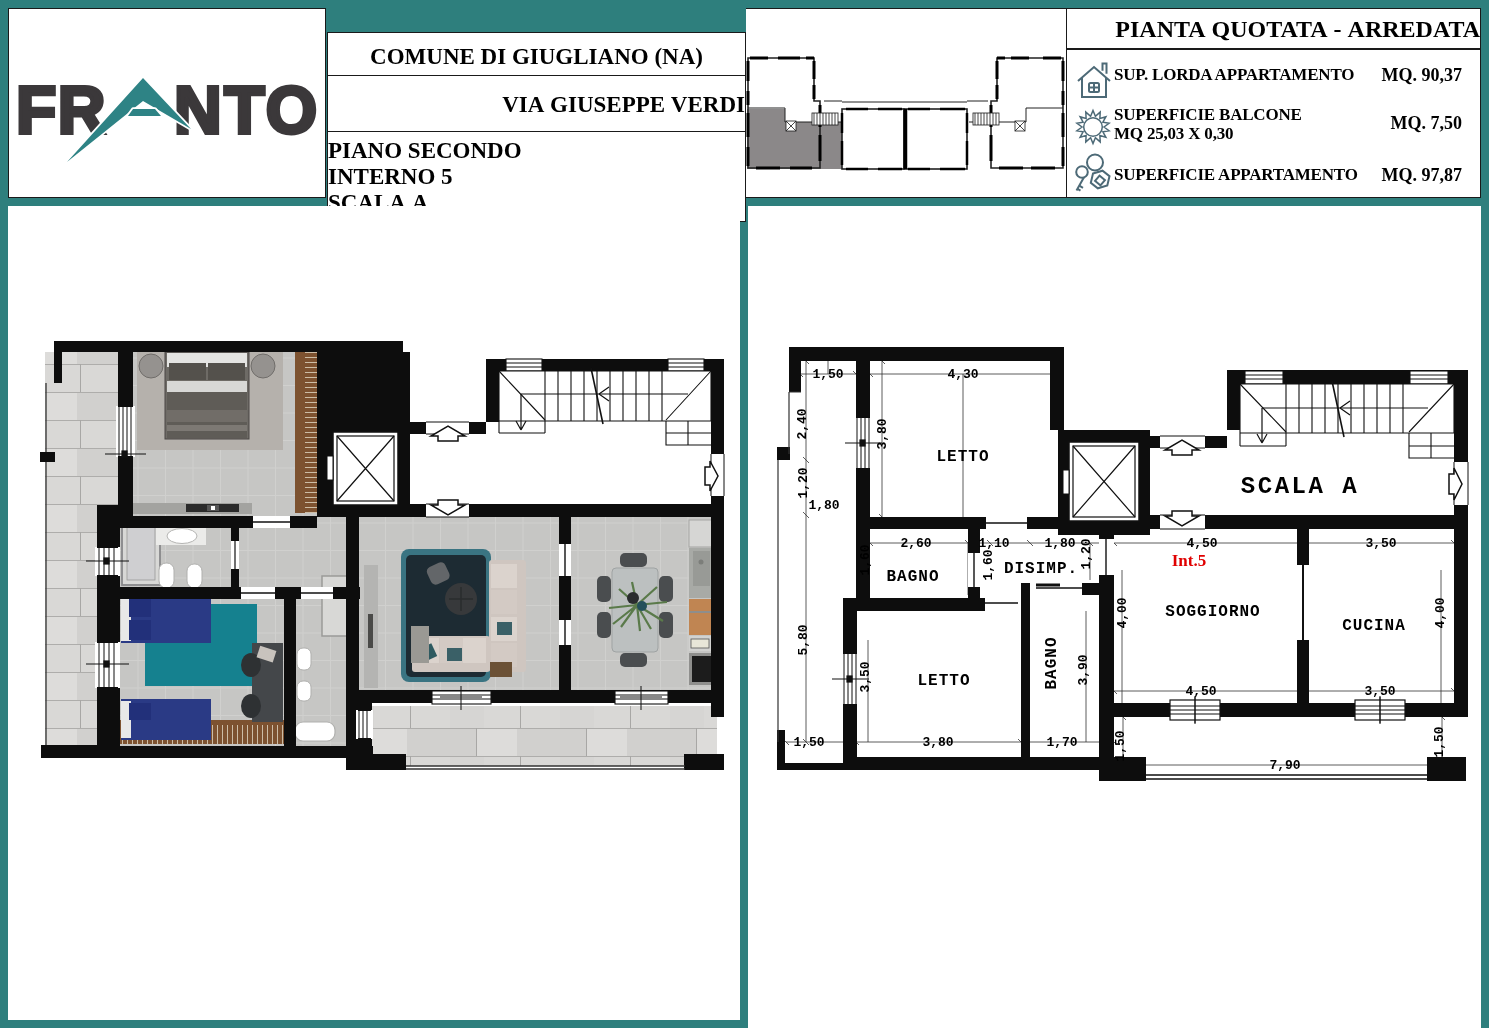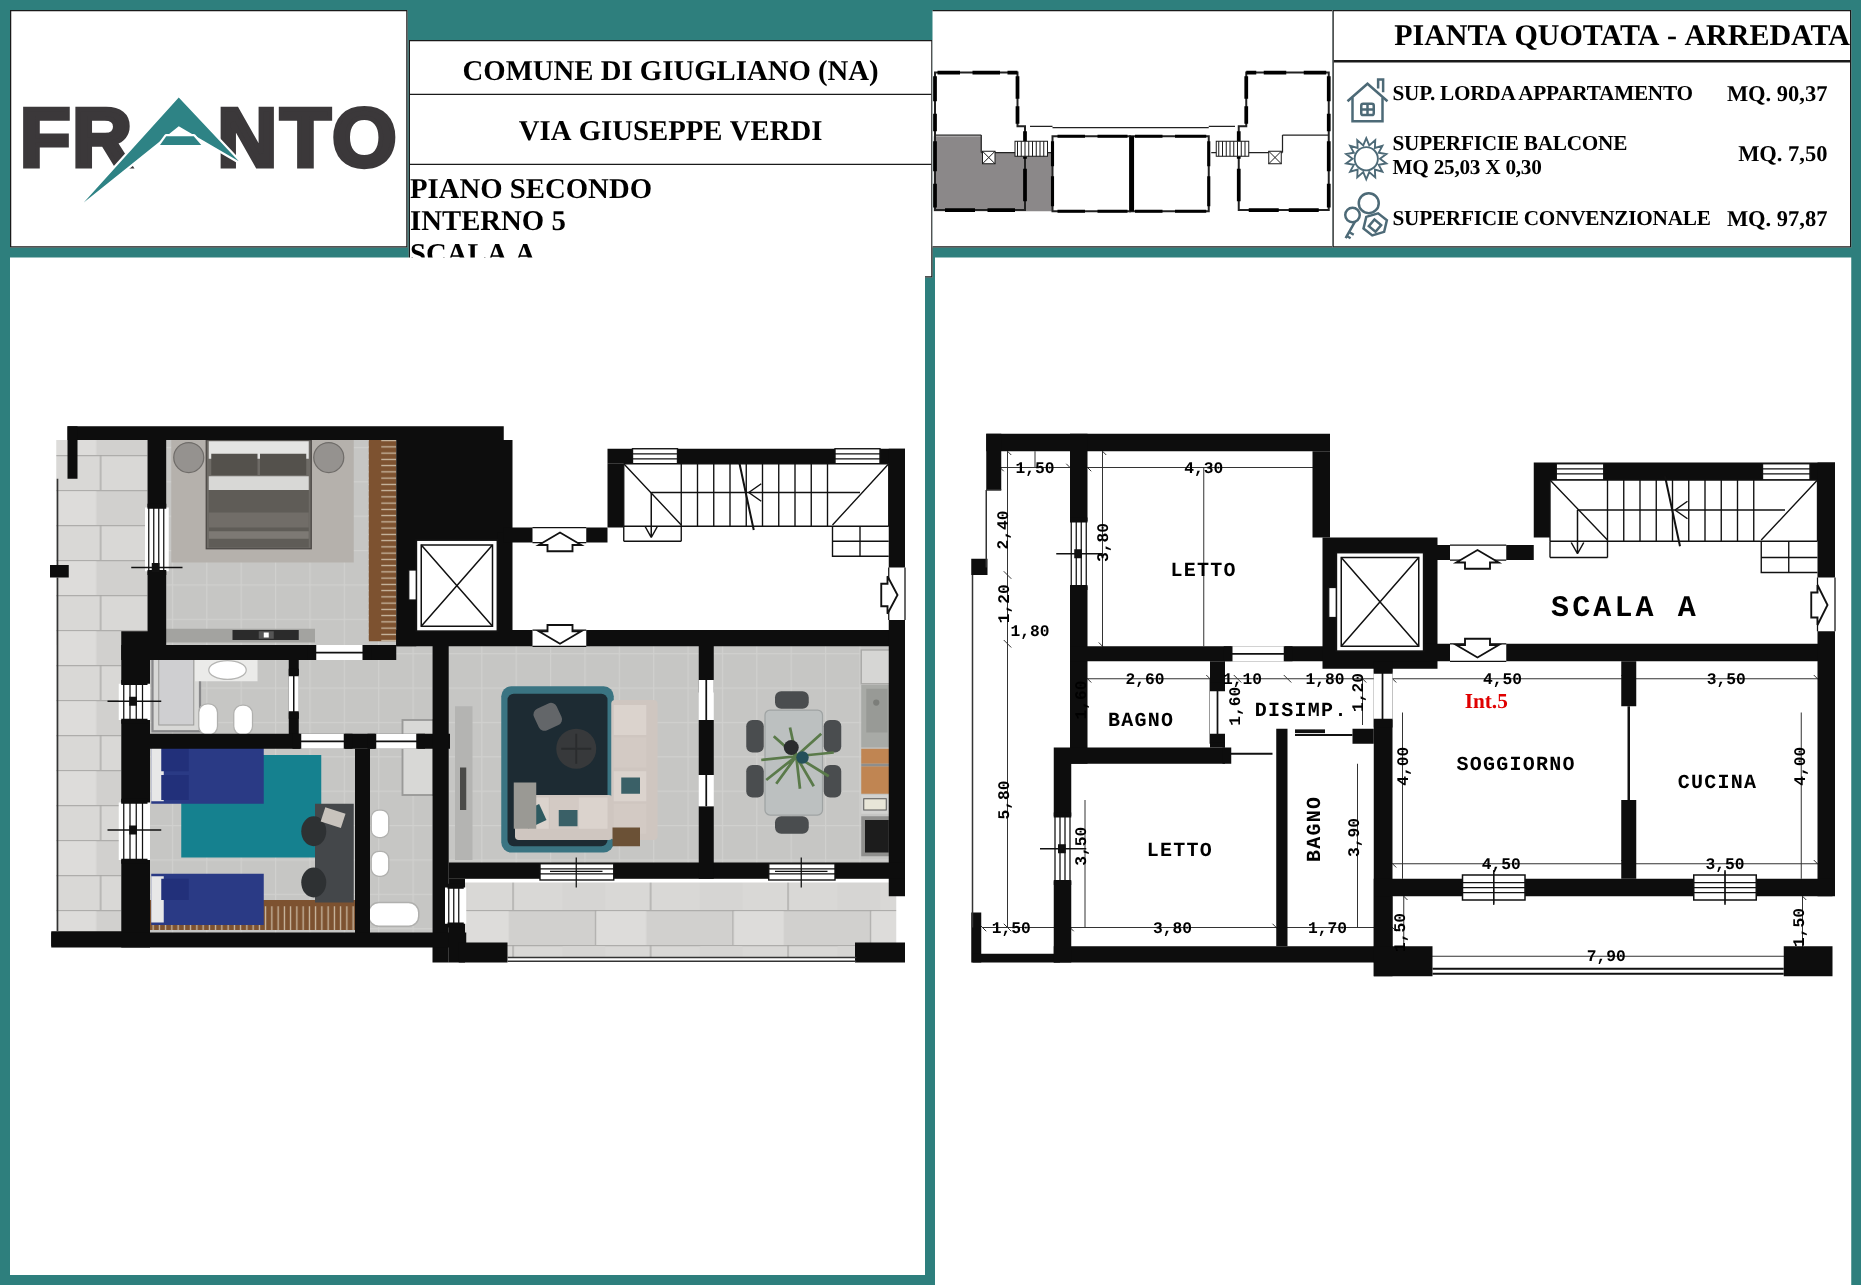--- a/index.html
+++ b/index.html
@@ -22,21 +22,21 @@
       <polygon points="142,77 190,128 142,100 66,161"></polygon>
       <polygon points="132,108 154,108 160,115 127,115"></polygon>
     </g>
   </svg>
 </div>
 
 <div class="panel" style="left:327px;top:8px;width:419px;height:190px;border:1px solid #1a1a1a;box-sizing:border-box;margin-top:24px;">
 
   <div class="serif" style="position:absolute;left:0;top:0;width:100%;height:42px;border-bottom:1px solid #1a1a1a;text-align:center;font-size:23px;line-height:47px;">COMUNE&nbsp;DI&nbsp;GIUGLIANO&nbsp;(NA)</div>
 
-  <div class="serif" style="position:absolute;left:0;top:42px;width:100%;height:56px;border-bottom:1px solid #1a1a1a;text-align:center;font-size:23px;line-height:60px;">VIA&nbsp;GIUSEPPE&nbsp;VERDI</div>
+  <div class="serif" style="position:absolute;left:0;top:42px;width:100%;height:56px;border-bottom:1px solid #1a1a1a;text-align:right;font-size:23px;line-height:60px;">VIA&nbsp;GIUSEPPE&nbsp;VERDI</div>
 
   <div class="serif" style="position:absolute;left:0;top:98px;width:100%;height:90px;text-align:left;font-size:23px;line-height:26px;padding-top:7px;">PIANO&nbsp;SECONDO<br>INTERNO&nbsp;5<br>SCALA&nbsp;A</div>
 </div>
 
 <div class="panel" style="left:746px;top:8px;width:320px;height:190px;border-top:1px solid #1a1a1a;border-bottom:1px solid #1a1a1a;box-sizing:border-box;">
   <svg width="320" height="190" viewBox="746 8 320 190" style="position:absolute;left:0;top:0;">
 
     <polygon points="747,108 785,108 785,121 842,121 842,168 747,168" fill="#8b8889"></polygon>
     <g fill="none" stroke="#222" stroke-width="1.6">
 
@@ -75,21 +75,21 @@
 <div class="panel" style="left:1066px;top:8px;width:415px;height:190px;border:1px solid #1a1a1a;box-sizing:border-box;">
 
   <div class="serif" style="position:absolute;left:0;top:0;width:100%;height:39px;border-bottom:2px solid #1a1a1a;text-align:right;font-size:24px;line-height:40px;">PIANTA&nbsp;QUOTATA&nbsp;-&nbsp;ARREDATA</div>
 
   <div class="serif" style="position:absolute;left:47px;top:56px;font-size:17px;letter-spacing:-0.2px;">SUP. LORDA APPARTAMENTO</div>
   <div class="serif" style="position:absolute;right:18px;top:56px;font-size:18px;">MQ. 90,37</div>
 
   <div class="serif" style="position:absolute;left:47px;top:96px;font-size:17px;line-height:19px;letter-spacing:-0.2px;">SUPERFICIE BALCONE<br>MQ 25,03 X 0,30</div>
   <div class="serif" style="position:absolute;right:18px;top:104px;font-size:18px;">MQ. 7,50</div>
 
-  <div class="serif" style="position:absolute;left:47px;top:156px;font-size:17px;letter-spacing:-0.2px;">SUPERFICIE CONVENZIONALE</div>
+  <div class="serif" style="position:absolute;left:47px;top:156px;font-size:17px;letter-spacing:-0.2px;">SUPERFICIE APPARTAMENTO</div>
   <div class="serif" style="position:absolute;right:18px;top:156px;font-size:18px;">MQ. 97,87</div>
 
   <svg width="38" height="42" viewBox="0 0 38 42" style="position:absolute;left:8px;top:50px;" fill="none" stroke="#4d6a77" stroke-width="2">
     <path d="M3,22 L19,8 L35,22" stroke-linejoin="miter"></path>
     <path d="M7,19 V38 H31 V19"></path>
     <rect x="14" y="24" width="10" height="9" rx="1.5"></rect>
     <path d="M19,24 V33 M14,28.5 H24"></path>
     <path d="M27.5,11.8 V4.5 H31.5 V14.8"></path>
   </svg>
 

